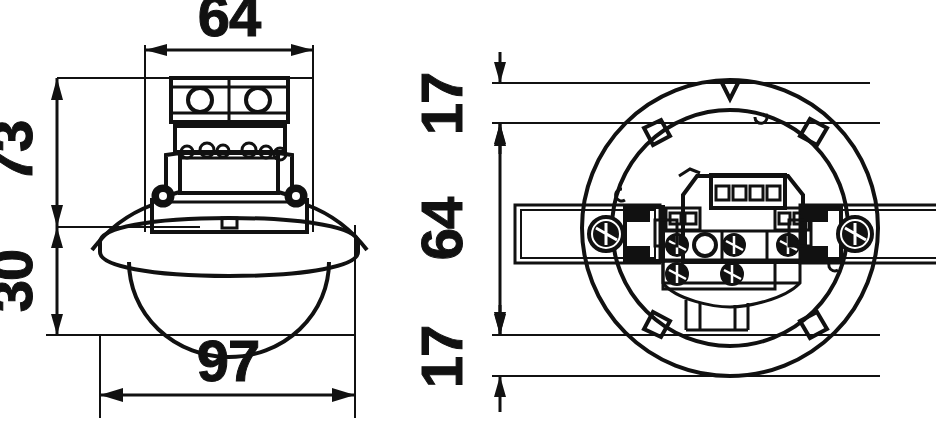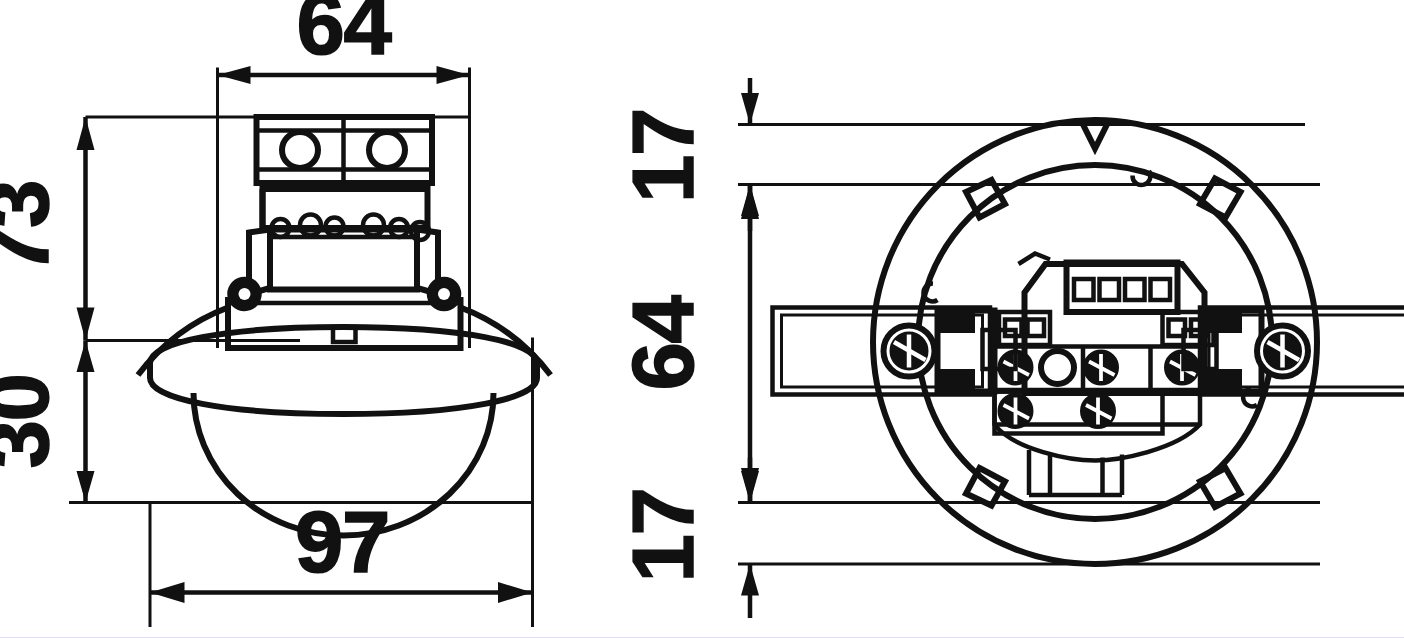--- a/index.html
+++ b/index.html
@@ -7,21 +7,21 @@
     padding: 0;
     background: #ffffff;
   }
   body {
     font-family: "Liberation Sans", sans-serif;
   }
   #drawing-root {
     position: relative;
     width: 936px;
     height: 425px;
-    background: #8b5cf6;
+    background: #15803d;
     overflow: hidden;
   }
   #drawing-root svg {
     display: block;
   }
   .dim-text {
     font-family: "Liberation Sans", sans-serif;
     font-size: 58px;
     font-weight: 700;
     fill: #111111;

